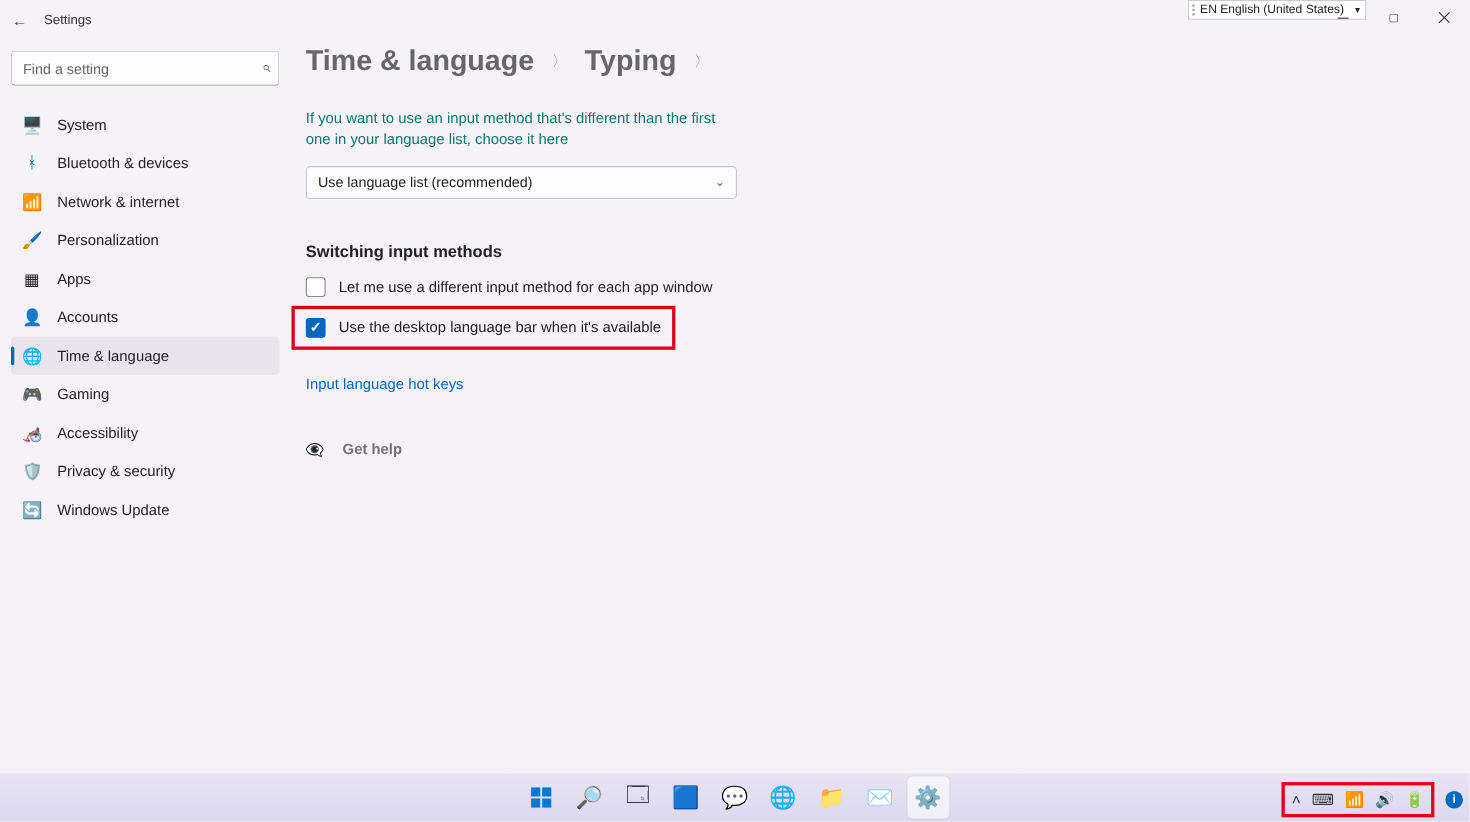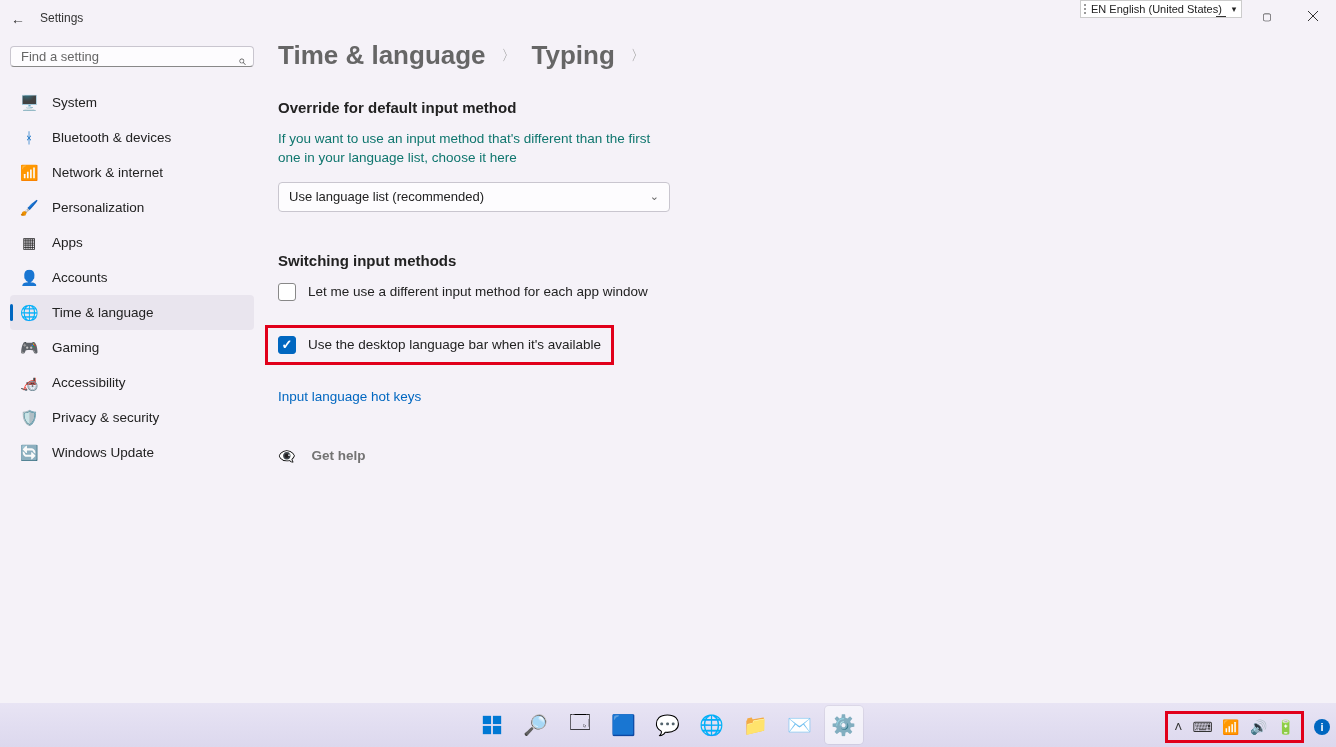--- a/index.html
+++ b/index.html
@@ -24,21 +24,21 @@
 
   
   .sidebar { position: absolute; top: 46px; left: 10px; width: 244px; }
   .account { display: flex; align-items: center; gap: 12px; padding: 0 4px 18px 4px; }
   .avatar { width: 54px; height: 54px; border-radius: 50%; background: #e6e1eb; display:flex; align-items:center; justify-content:center;}
   .avatar svg { width:30px; height:30px; stroke:#777; fill:none; stroke-width:1.5;}
   .account .name { font-size: 13px; font-weight: 600; color:#222;}
   .account .sub { font-size: 11.5px; color: #555; }
 
   .search { position: relative; margin: 0 0 18px 0; }
-  .search input { width: 100%; height: 21px; border: 1px solid #c9c6cf; border-bottom:1.5px solid #888; border-radius:4px; background: #fdfcfe; padding: 0 30px 0 10px; font-size: 13px; color:#555;}
+  .search input { width: 100%; height: 32px; border: 1px solid #c9c6cf; border-bottom:1.5px solid #888; border-radius:4px; background: #fdfcfe; padding: 0 30px 0 10px; font-size: 13px; color:#555;}
   .search input::placeholder{color:#666;}
   .search .icon { position:absolute; right:8px; top:6px; font-size:14px; color:#555; transform: scaleX(-1);}
 
   .nav { display:flex; flex-direction:column; gap:0; }
   .nav-item { display:flex; align-items:center; height:35px; padding:0 10px; border-radius:4px; font-size:13.5px; color:#222; gap:14px; cursor:pointer; position:relative;}
   .nav-item .ico { width:18px; text-align:center; font-size:15px;}
   .nav-item.active { background:#e9e5ee; }
   .nav-item.active::before { content:""; position:absolute; left:0; top:9px; bottom:9px; width:3px; background:#0067c0; border-radius:2px;}
 
   
@@ -48,21 +48,21 @@
   .breadcrumb .sep { color:#999; font-size:14px; font-weight:400;}
   .breadcrumb .current { color:#111; }
 
   .section-h { font-size:15px; font-weight:600; color:#222; margin-bottom:14px;}
   .desc { font-size:13.5px; color:#0f766e; max-width:390px; line-height:1.4; margin-bottom:14px;}
 
   .dropdown { width:392px; height:30px; border:1px solid #c9c6cf; border-radius:4px; background:#fdfcfe; display:flex; align-items:center; padding:0 10px; font-size:13px; color:#222; justify-content:space-between; cursor:pointer;}
   .dropdown .chev{font-size:11px; color:#666;}
 
   .section2 { margin-top:40px;}
-  .check-row { display:flex; align-items:center; gap:12px; font-size:13.5px; color:#222; margin-bottom:24px;}
+  .check-row { display:flex; align-items:center; gap:12px; font-size:13.5px; color:#222; margin-bottom:8px;}
   .check-row .box { width:18px; height:18px; border:1px solid #888; border-radius:3px; background:#fff; display:flex; align-items:center; justify-content:center;}
   .check-row.checked .box { background:#0067c0; border-color:#0067c0; color:#fff; font-size:13px; font-weight:bold;}
   .highlighted { border:3px solid #e1001a; padding:8px 10px; display:inline-flex; margin-left:-13px;}
 
   .link { font-size:13.5px; color:#0067c0; cursor:pointer; display:block; margin-bottom:14px;}
   .links { margin-top:24px;}
 
   .help { margin-top:44px; display:flex; align-items:center; gap:16px;}
   .help .ico{font-size:14px;}
   .help a{font-size:13.5px; color:#737373; cursor:pointer;font-weight:bold;}
@@ -164,21 +164,20 @@
 </div>
 
 <div class="main">
   <div class="breadcrumb">
     <span class="crumb-link">Time &amp; language</span>
     <span class="sep">〉</span>
     <span class="crumb-link">Typing</span>
     <span class="sep">〉</span>
   </div>
 
-  <div class="section-h">Override for default input method</div>
   <div class="desc">If you want to use an input method that's different than the first one in your language list, choose it here</div>
   <div class="dropdown">
     <span>Use language list (recommended)</span>
     <span class="chev">⌄</span>
   </div>
 
   <div class="section2">
     <div class="section-h">Switching input methods</div>
 
     <label class="check-row">

